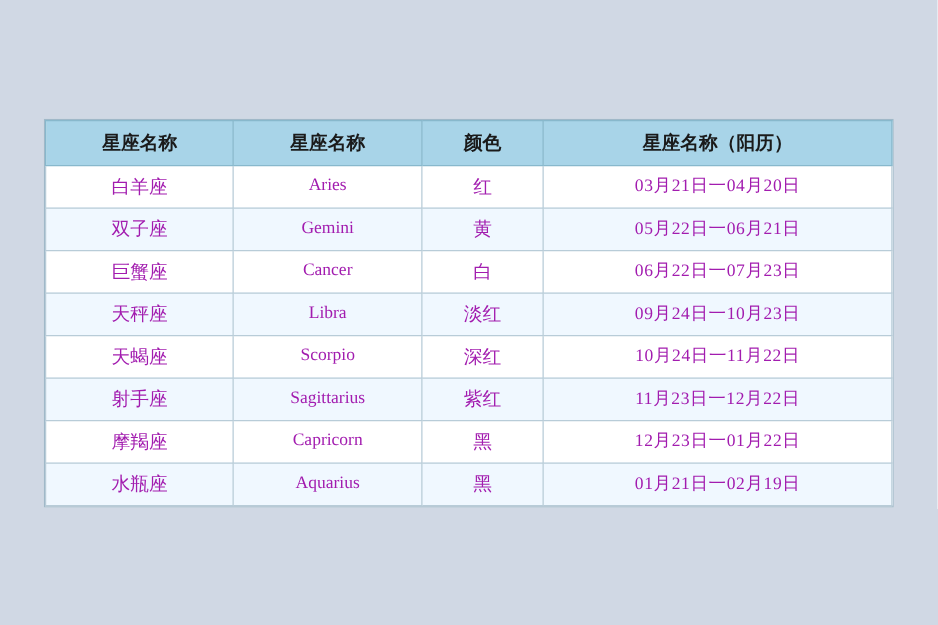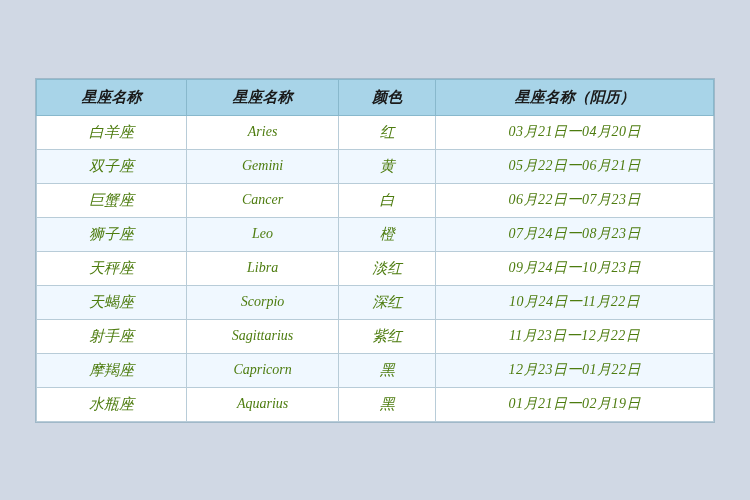--- a/index.html
+++ b/index.html
@@ -20,21 +20,20 @@
 
     .table-container {
       background-color: #ffffff;
       border: 1px solid #a0b8c8;
       width: 680px;
     }
 
     table {
       width: 100%;
       border-collapse: collapse;
-      font-style: italic;
     }
 
     thead tr {
       background-color: #a8d4e8;
     }
 
     thead th {
       border: 1px solid #88b8cc;
       padding: 8px 12px;
       text-align: center;
@@ -49,21 +48,21 @@
 
     tbody tr:nth-child(even) {
       background-color: #f0f8ff;
     }
 
     tbody td {
       border: 1px solid #b8ccd8;
       padding: 7px 12px;
       text-align: center;
       font-size: 15px;
-      color: #4d7c0f;
+      color: #a21caf;
     }
 
     tbody td:nth-child(2) {
       font-family: "Times New Roman", serif;
       font-size: 14px;
       text-align: center;
     }
 
     tbody td:last-child {
       font-size: 14px;
@@ -96,26 +95,20 @@
           <td>黄</td>
           <td>05月22日一06月21日</td>
         </tr>
         <tr>
           <td>巨蟹座</td>
           <td>Cancer</td>
           <td>白</td>
           <td>06月22日一07月23日</td>
         </tr>
         <tr>
-          <td>狮子座</td>
-          <td>Leo</td>
-          <td>橙</td>
-          <td>07月24日一08月23日</td>
-        </tr>
-        <tr>
           <td>天秤座</td>
           <td>Libra</td>
           <td>淡红</td>
           <td>09月24日一10月23日</td>
         </tr>
         <tr>
           <td>天蝎座</td>
           <td>Scorpio</td>
           <td>深红</td>
           <td>10月24日一11月22日</td>

